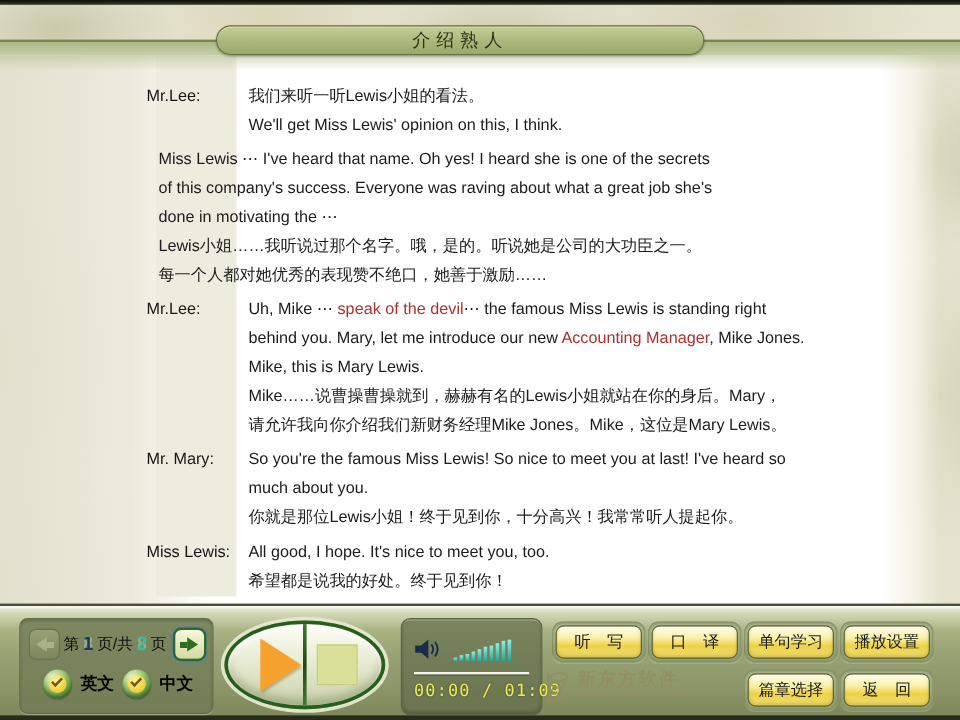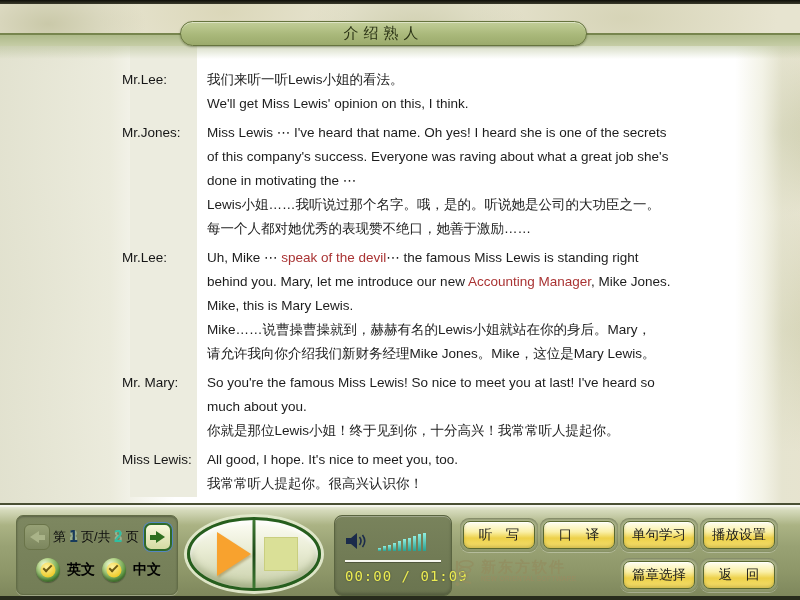--- a/index.html
+++ b/index.html
@@ -141,21 +141,20 @@
     <div class="strip-top"></div>
     <div class="rows">
         <div class="dlg-row">
           <div class="speaker">Mr.Lee:</div>
           <div class="lines">
             <div class="line"><span>我们来听一听Lewis小姐的看法。</span></div>
             <div class="line"><span>We'll get Miss Lewis' opinion on this, I think.</span></div>
           </div>
         </div>
         <div class="dlg-row">
-          <div class="speaker">Mr.Jones:</div>
           <div class="lines">
             <div class="line"><span>Miss Lewis ⋯ I've heard that name. Oh yes!  I heard she is one of the secrets</span></div>
             <div class="line"><span>of this company's success. Everyone was raving about what a great job she's</span></div>
             <div class="line"><span>done in motivating the  ⋯</span></div>
             <div class="line"><span>Lewis小姐……我听说过那个名字。哦，是的。听说她是公司的大功臣之一。</span></div>
             <div class="line"><span>每一个人都对她优秀的表现赞不绝口，她善于激励……</span></div>
           </div>
         </div>
         <div class="dlg-row">
           <div class="speaker">Mr.Lee:</div>
@@ -172,21 +171,21 @@
           <div class="lines">
             <div class="line"><span>So you're the famous Miss Lewis! So nice to meet you at last! I've heard so</span></div>
             <div class="line"><span>much about you.</span></div>
             <div class="line"><span>你就是那位Lewis小姐！终于见到你，十分高兴！我常常听人提起你。</span></div>
           </div>
         </div>
         <div class="dlg-row">
           <div class="speaker">Miss Lewis:</div>
           <div class="lines">
             <div class="line"><span>All good, I hope.  It's nice to meet you, too.</span></div>
-            <div class="line"><span>我常常听人提起你。很高兴认识你！</span></div>
+            <div class="line"><span>希望都是说我的好处。终于见到你！</span></div>
           </div>
         </div>
       </div>
   </div>
 
   <div class="bar">
 
     <div class="nav-panel">
       <div class="nav-row1">
         <div class="btn-prev">

